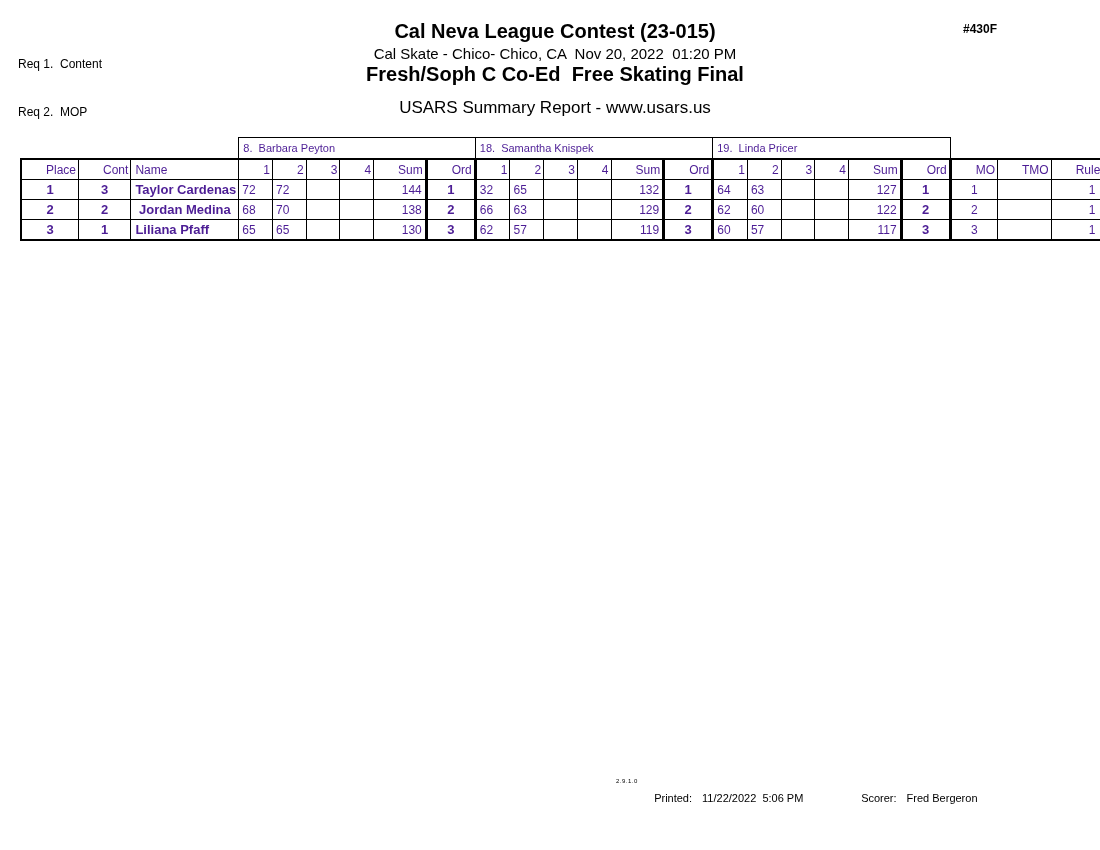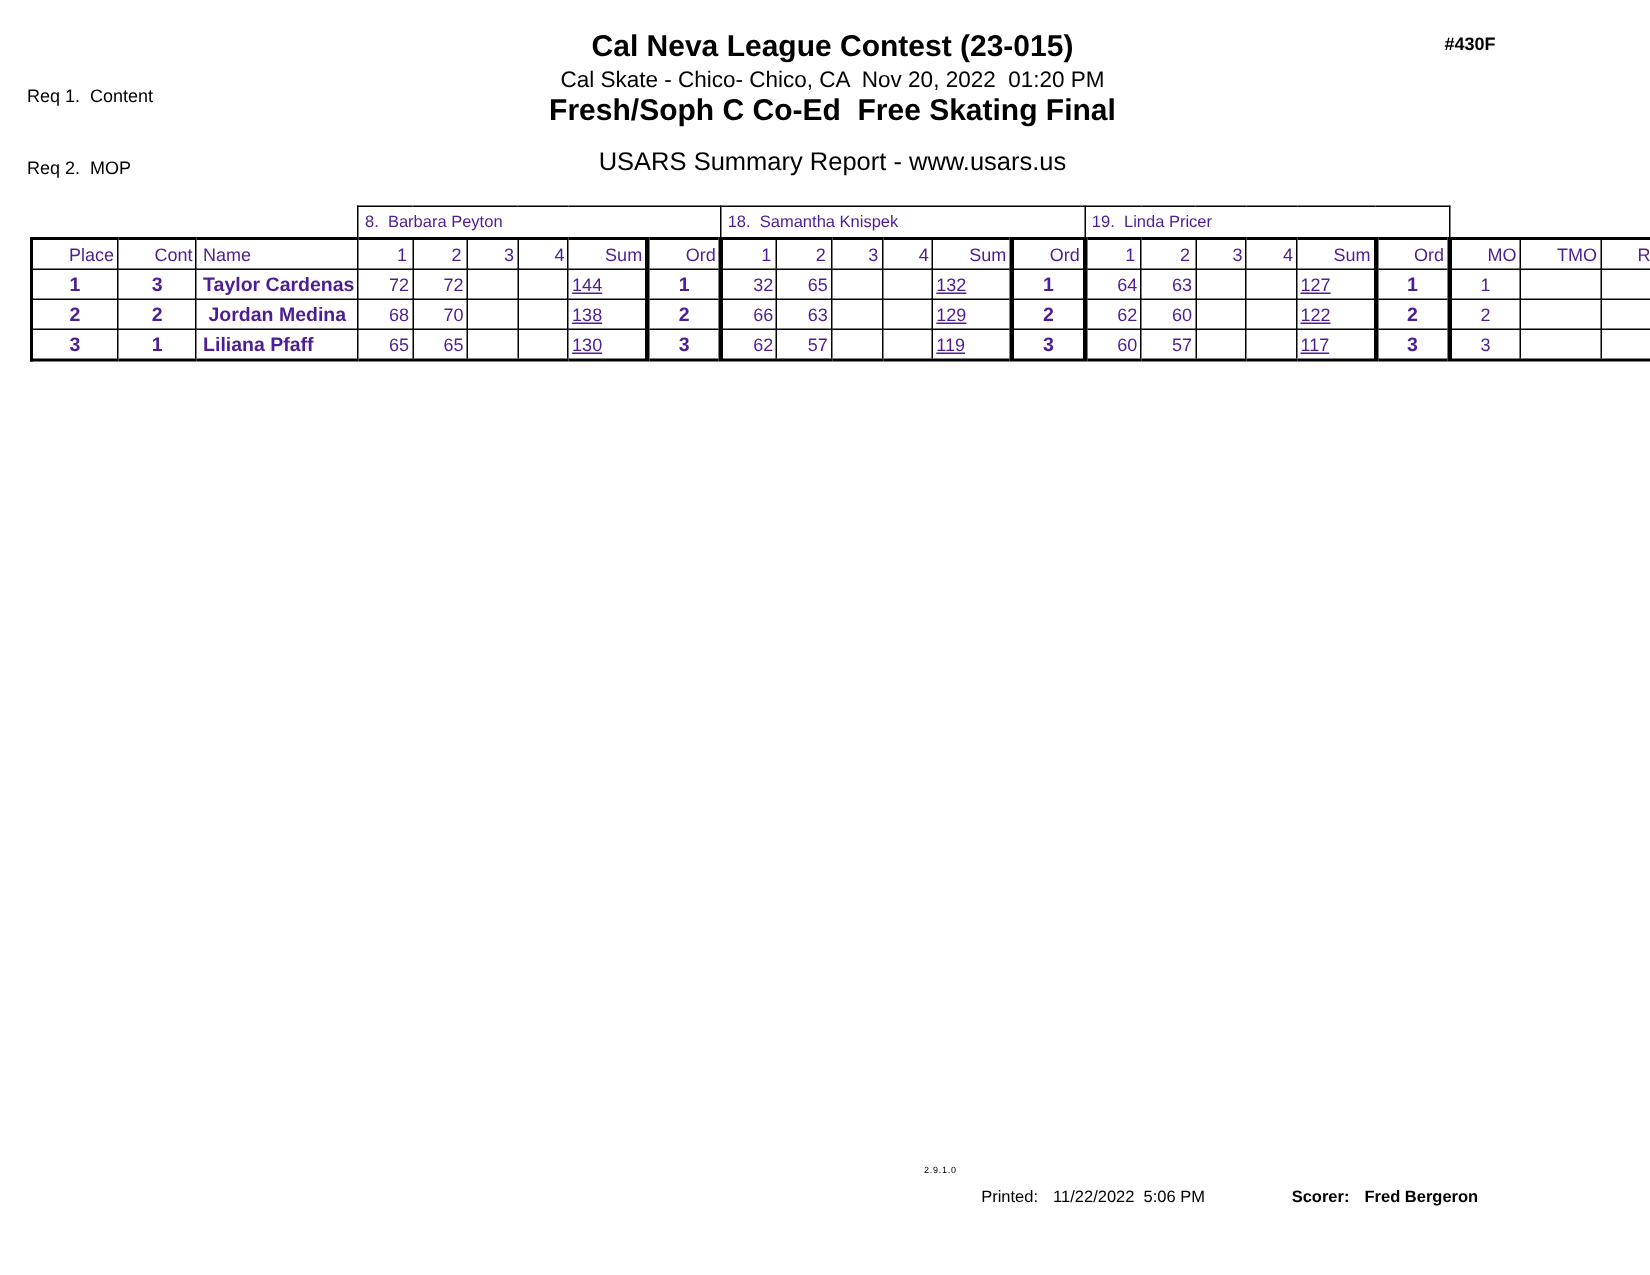--- a/index.html
+++ b/index.html
@@ -38,30 +38,30 @@
   tr.header-row td.c-name { text-align:left; padding-left:4px; }
   .results-table tr:last-child td { border-bottom:2px solid #000; }
   .results-table td.first-col { border-left:2px solid #000; }
   .results-table td.last-col  { border-right:2px solid #000; }
   td.c-ord { border-left:3px solid #000 !important; border-right:3px solid #000 !important; text-align:center; }
   td.no-border { border-left:none; border-top:none; border-right:none; }
 
   
   td.d-place, td.d-cont { font-weight:bold; font-size:13px; text-align:center; }
   td.d-name  { font-weight:bold; font-size:13px; text-align:left; padding-left:4px; }
-  td.d-score { text-align:left; padding-left:20px; }
-  td.d-sum   { text-align:left; padding-right:3px;text-decoration:underline; }
+  td.d-score { text-align:left; padding-left:3px; }
+  td.d-sum   { text-align:right; padding-right:3px; }
   td.d-ord   { font-weight:bold; font-size:13px; }
   td.d-mo, td.d-tmo, td.d-so { text-align:center; }
   td.d-rule  { text-align:right; padding-right:7px; }
 
   
   .footer-version { left:616px; top:778px; font-size:6px; letter-spacing:0.5px; }
   .footer-printed { left:648px; top:780px; font-size:11px; }
-  .footer-scorer  { left:855px; top:780px; font-size:11px;font-weight:bold; }
+  .footer-scorer  { left:855px; top:780px; font-size:11px; }
   .footer-printed .lbl, .footer-scorer .lbl { margin-right:10px; }
 </style>
 </head>
 <body>
 
 <div class="abs req-notes">
   <div>Req 1.  Content</div>
   <div>Req 2.  MOP</div>
 </div>
 

